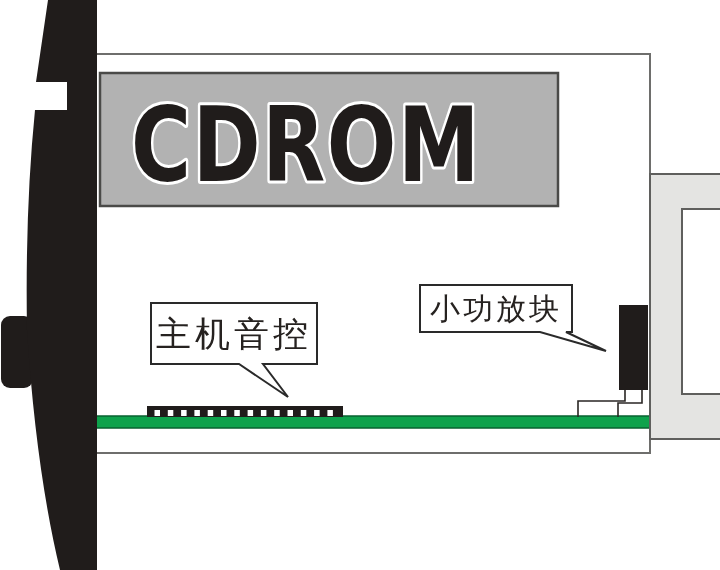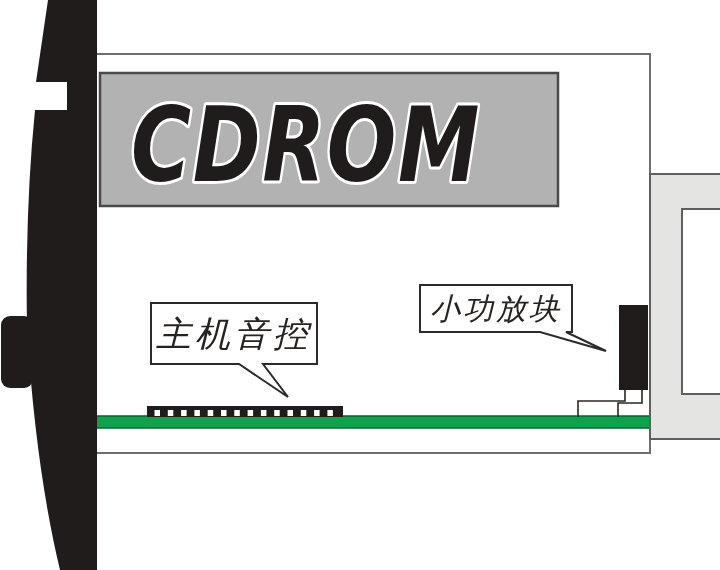--- a/index.html
+++ b/index.html
@@ -7,21 +7,20 @@
     padding: 0;
     background: #ffffff;
   }
   #stage {
     position: relative;
     width: 720px;
     height: 570px;
     background: #ffffff;
     overflow: hidden;
     font-family: "DejaVu Sans", "Liberation Sans", sans-serif;
-    font-style: italic;
   }
   svg { display: block; }
   text { font-family: "DejaVu Sans", "Liberation Sans", sans-serif; }
   .cdrom-text {
     font-weight: bold;
     paint-order: stroke fill;
     stroke: #ffffff;
     stroke-width: 6px;
     stroke-linejoin: round;
   }

